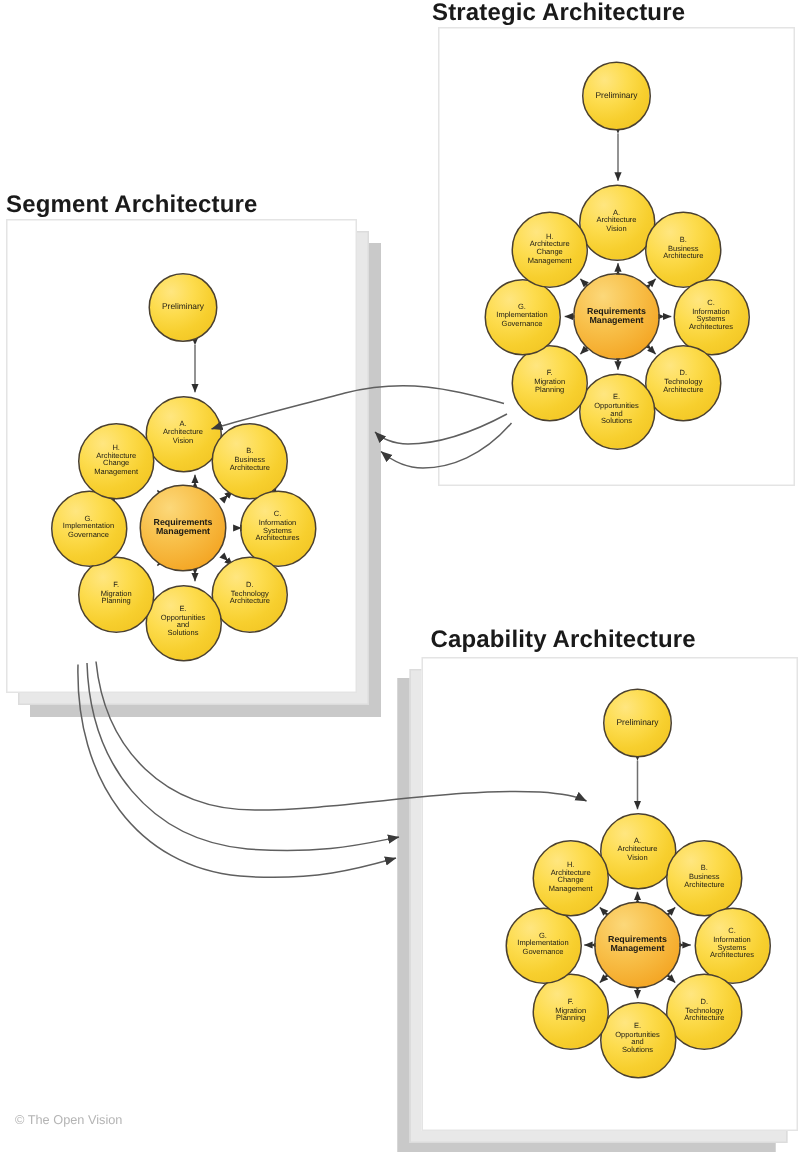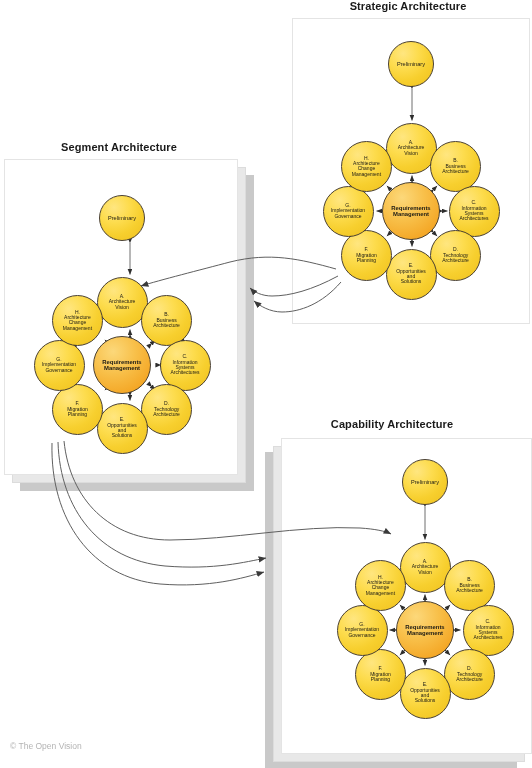--- a/index.html
+++ b/index.html
@@ -7,22 +7,22 @@
        font-family:"Liberation Sans",sans-serif;}
 
   .panel-group{position:absolute;}
 
   .sheet{position:absolute;background:#ffffff;border:1px solid #e2e2e2;
          box-sizing:border-box;}
   .sheet.s2{background:#c9c9c9;border-color:#c9c9c9;}
   .sheet.s1{background:#e8e8e8;border-color:#dcdcdc;}
   .sheet.front{background:#ffffff;border-color:#e4e4e4;}
 
-  .panel-title{position:absolute;width:100%;text-align:center;
-               font-size:11px;font-weight:bold;color:#1a1a1a;
+  .panel-title{position:absolute;width:100%;text-align:left;
+               font-size:16px;font-weight:bold;color:#1a1a1a;
                letter-spacing:.1px;}
 
   .adm{position:absolute;left:0;top:0;width:100%;height:100%;}
 
   .node{position:absolute;border-radius:50%;
         border:1.1px solid #4a4030;
         display:flex;align-items:center;justify-content:center;
         text-align:center;color:#1c1a14;
         box-sizing:border-box;line-height:1.08;
         background:radial-gradient(circle at 32% 26%,#ffe680 0%,#fddc4e 34%,#f7cf2e 62%,#efc01e 100%);}
@@ -93,21 +93,21 @@
       </div>
       <div class="node" style="left: 30.5px; top: 185.5px; width: 51px; height: 51px; font-size: 5px;">
         <span>G.<br>Implementation<br>Governance</span>
       </div>
       <div class="node" style="left: 48.9523px; top: 140.952px; width: 51px; height: 51px; font-size: 5px;">
         <span>H.<br>Architecture<br>Change<br>Management</span>
       </div>
     </div>
 </div>
 
-<div class="panel-group" style="left:4px;top:141px;width:250px;height:350px;">
+<div class="panel-group" style="left:4px;top:128px;width:250px;height:350px;">
   <div class="panel-title" style="top:0px;left:0px;width:230px;">Segment Architecture</div>
   <div class="sheet s2" style="left:16px;top:34px;width:234px;height:316px;"></div>
   <div class="sheet s1" style="left:8px;top:26px;width:234px;height:316px;"></div>
   <div class="sheet front" style="left:0px;top:18px;width:234px;height:316px;"></div>
   <div class="adm" id="adm-segment">
       <svg width="100%" height="100%" viewBox="0 0 234 350" style="position: absolute; left: 0px; top: 0px;">
         <defs>
           <marker id="a-segment" markerWidth="7" markerHeight="7" refX="5.6" refY="2.4" orient="auto" markerUnits="userSpaceOnUse">
             <path d="M0,0 L5.8,2.4 L0,4.8 z" fill="#2e2e2e"></path>
           </marker>
@@ -157,21 +157,21 @@
       <div class="node" style="left: 29.5px; top: 198.5px; width: 51px; height: 51px; font-size: 5px;">
         <span>G.<br>Implementation<br>Governance</span>
       </div>
       <div class="node" style="left: 47.9523px; top: 153.952px; width: 51px; height: 51px; font-size: 5px;">
         <span>H.<br>Architecture<br>Change<br>Management</span>
       </div>
     </div>
 </div>
 
 <div class="panel-group" style="left:265px;top:418px;width:267px;height:350px;">
-  <div class="panel-title" style="top:0px;left:12px;width:230px;">Capability Architecture</div>
+  <div class="panel-title" style="top:0px;left:22px;width:230px;">Capability Architecture</div>
   <div class="sheet s2" style="left:0px;top:34px;width:252px;height:316px;"></div>
   <div class="sheet s1" style="left:8px;top:28px;width:252px;height:316px;"></div>
   <div class="sheet front" style="left:16px;top:20px;width:251px;height:316px;"></div>
   <div class="adm" id="adm-capability">
       <svg width="100%" height="100%" viewBox="0 0 267 350" style="position: absolute; left: 0px; top: 0px;">
         <defs>
           <marker id="a-capability" markerWidth="7" markerHeight="7" refX="5.6" refY="2.4" orient="auto" markerUnits="userSpaceOnUse">
             <path d="M0,0 L5.8,2.4 L0,4.8 z" fill="#2e2e2e"></path>
           </marker>
         </defs>

